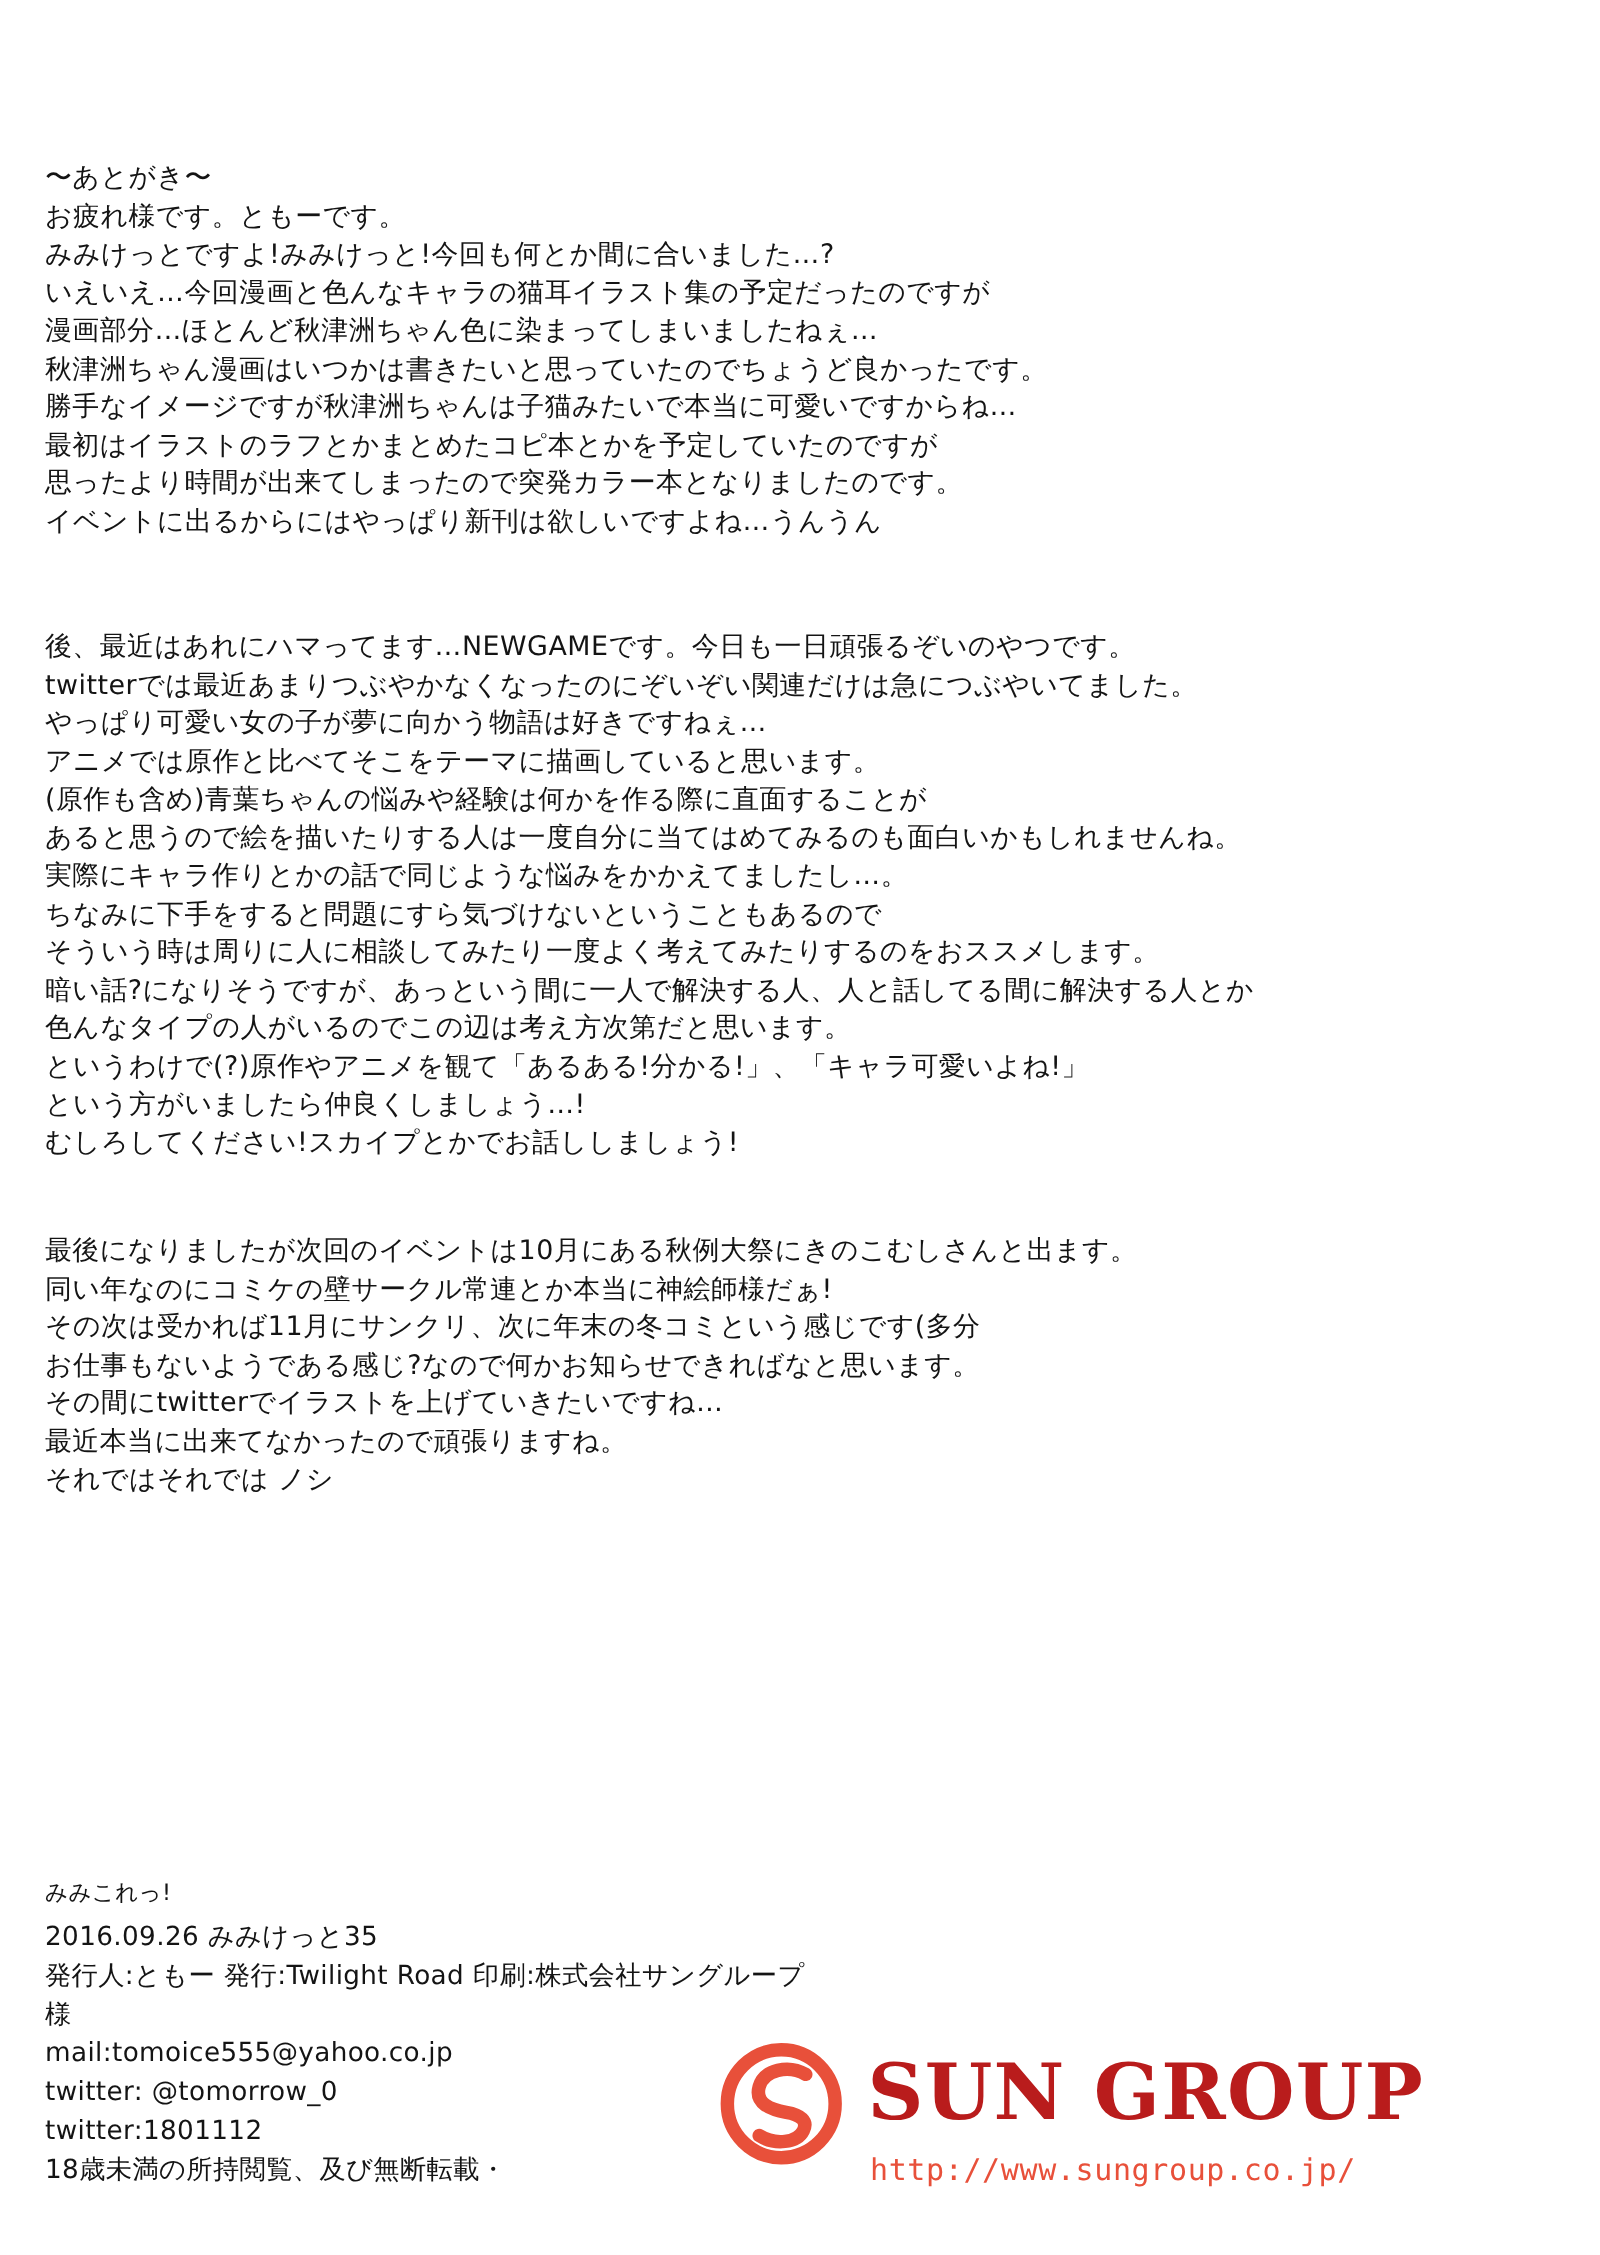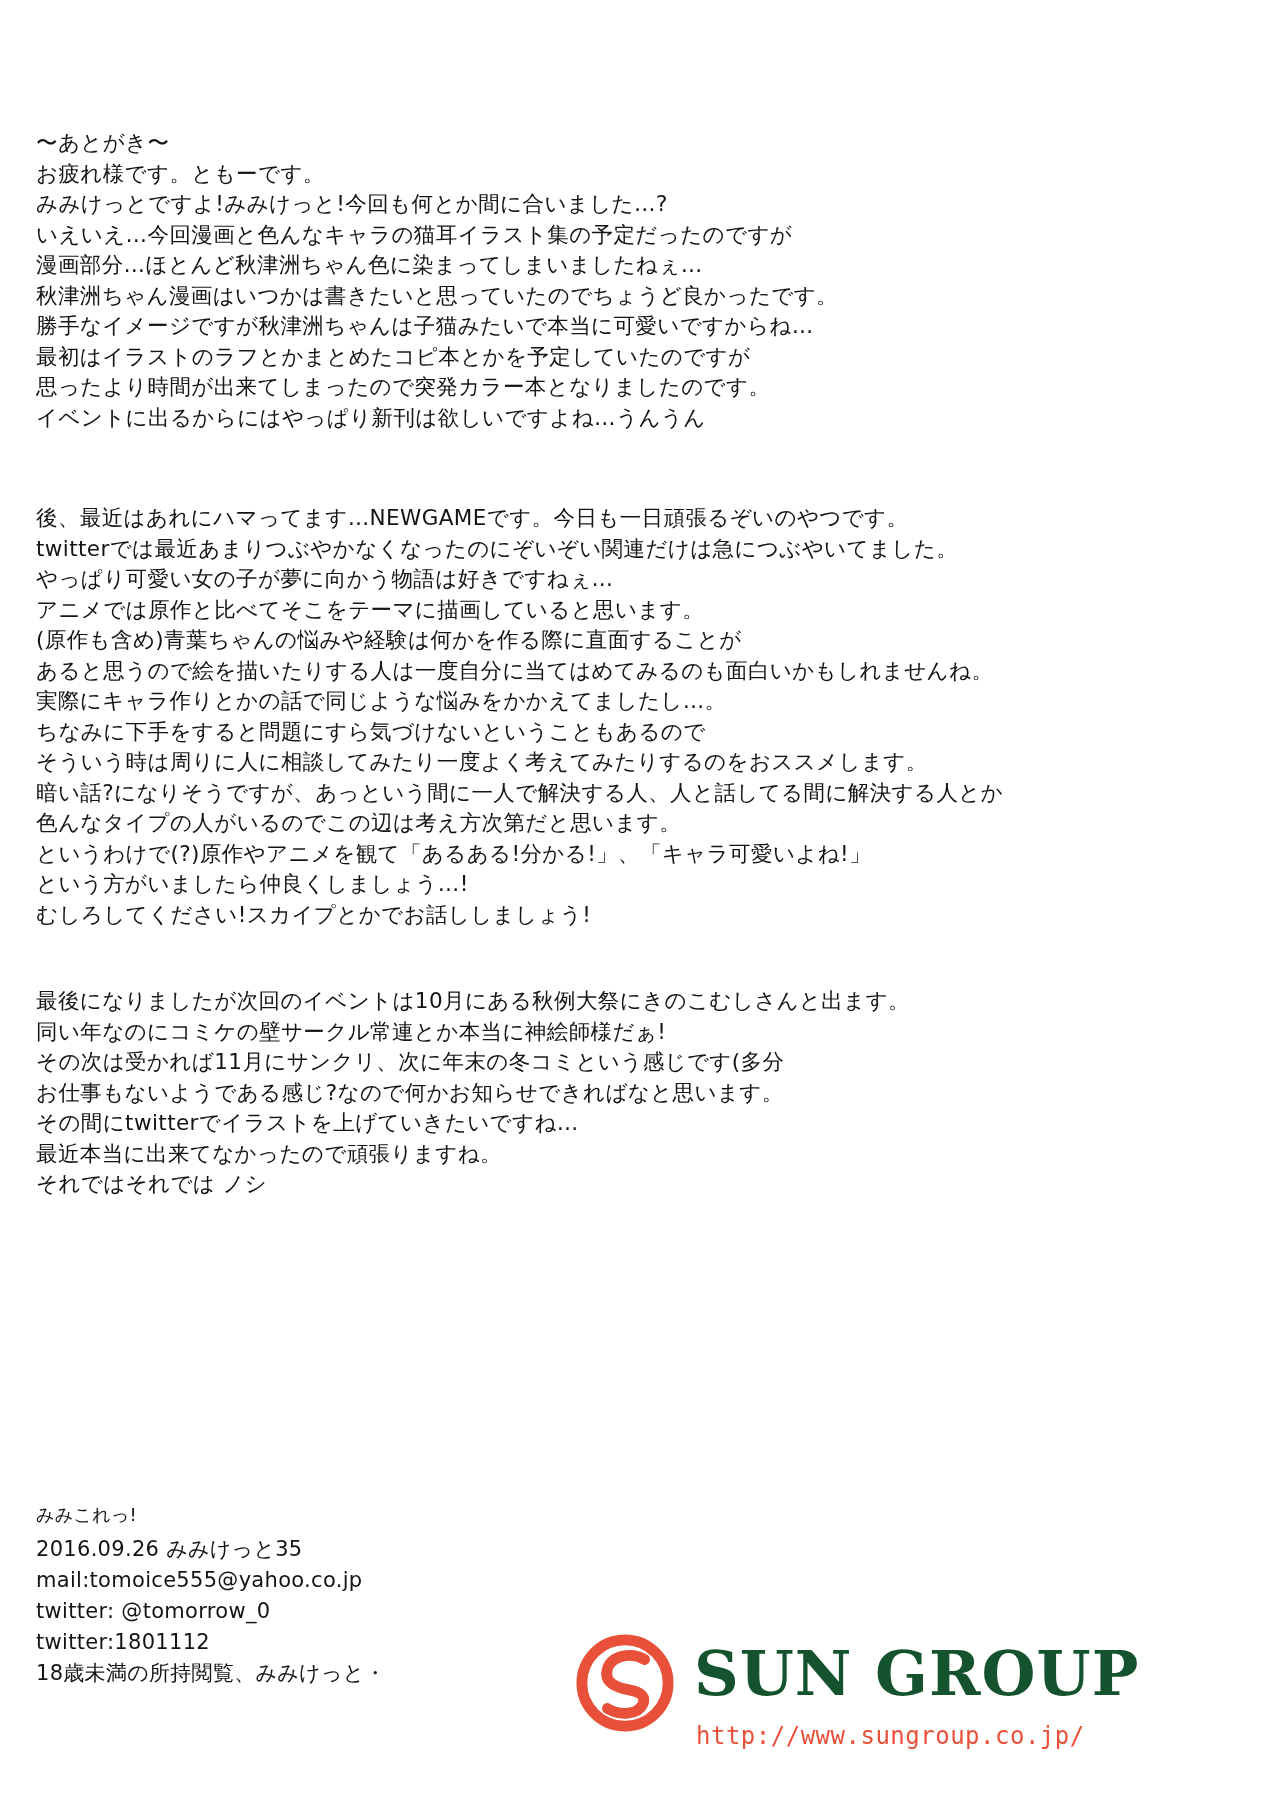--- a/index.html
+++ b/index.html
@@ -75,21 +75,21 @@
     height: 98px;
   }
   .logo-text {
     position: absolute;
     left: 118px;
     top: 6px;
     font-family: "DejaVu Serif", serif;
     font-size: 62px;
     font-weight: bold;
     letter-spacing: 1px;
-    color: #14532d;
+    color: #b91c1c;
     line-height: 76px;
     white-space: nowrap;
   }
   .logo-url {
     position: absolute;
     left: 120px;
     top: 92px;
     font-family: "DejaVu Sans Mono", monospace;
     font-size: 24px;
     letter-spacing: 0.5px;
@@ -134,24 +134,25 @@
 その次は受かれば11月にサンクリ、次に年末の冬コミという感じです(多分
 お仕事もないようである感じ?なので何かお知らせできればなと思います。
 その間にtwitterでイラストを上げていきたいですね…
 最近本当に出来てなかったので頑張りますね。
 それではそれでは ノシ</p>
   </div>
 
   <div class="colophon">
     <p class="line title-line">みみこれっ!</p>
     <p class="line">2016.09.26 みみけっと35</p>
+    <p class="line">発行人:ともー 発行:Twilight Road 印刷:株式会社サングループ様</p>
     <p class="line">mail:tomoice555@yahoo.co.jp</p>
     <p class="line">twitter: @tomorrow_0</p>
     <p class="line">twitter:1801112</p>
-    <p class="line">18歳未満の所持閲覧、みみけっと・</p>
+    <p class="line">18歳未満の所持閲覧、及び無断転載・</p>
   </div>
 
   <div class="logo-block">
     <span class="logo-mark">
       <svg width="98" height="98" viewBox="0 0 100 100" xmlns="http://www.w3.org/2000/svg">
         <circle cx="50" cy="50" r="44" fill="none" stroke="#e8503a" stroke-width="11"></circle>
         <path d="M70 26 C56 18, 36 22, 32 36 C28 50, 42 55, 54 57 C66 59, 72 64, 68 72 C63 82, 45 84, 32 76" fill="none" stroke="#e8503a" stroke-width="11" stroke-linecap="round"></path>
       </svg>
     </span>
     <span class="logo-text">SUN GROUP</span>

